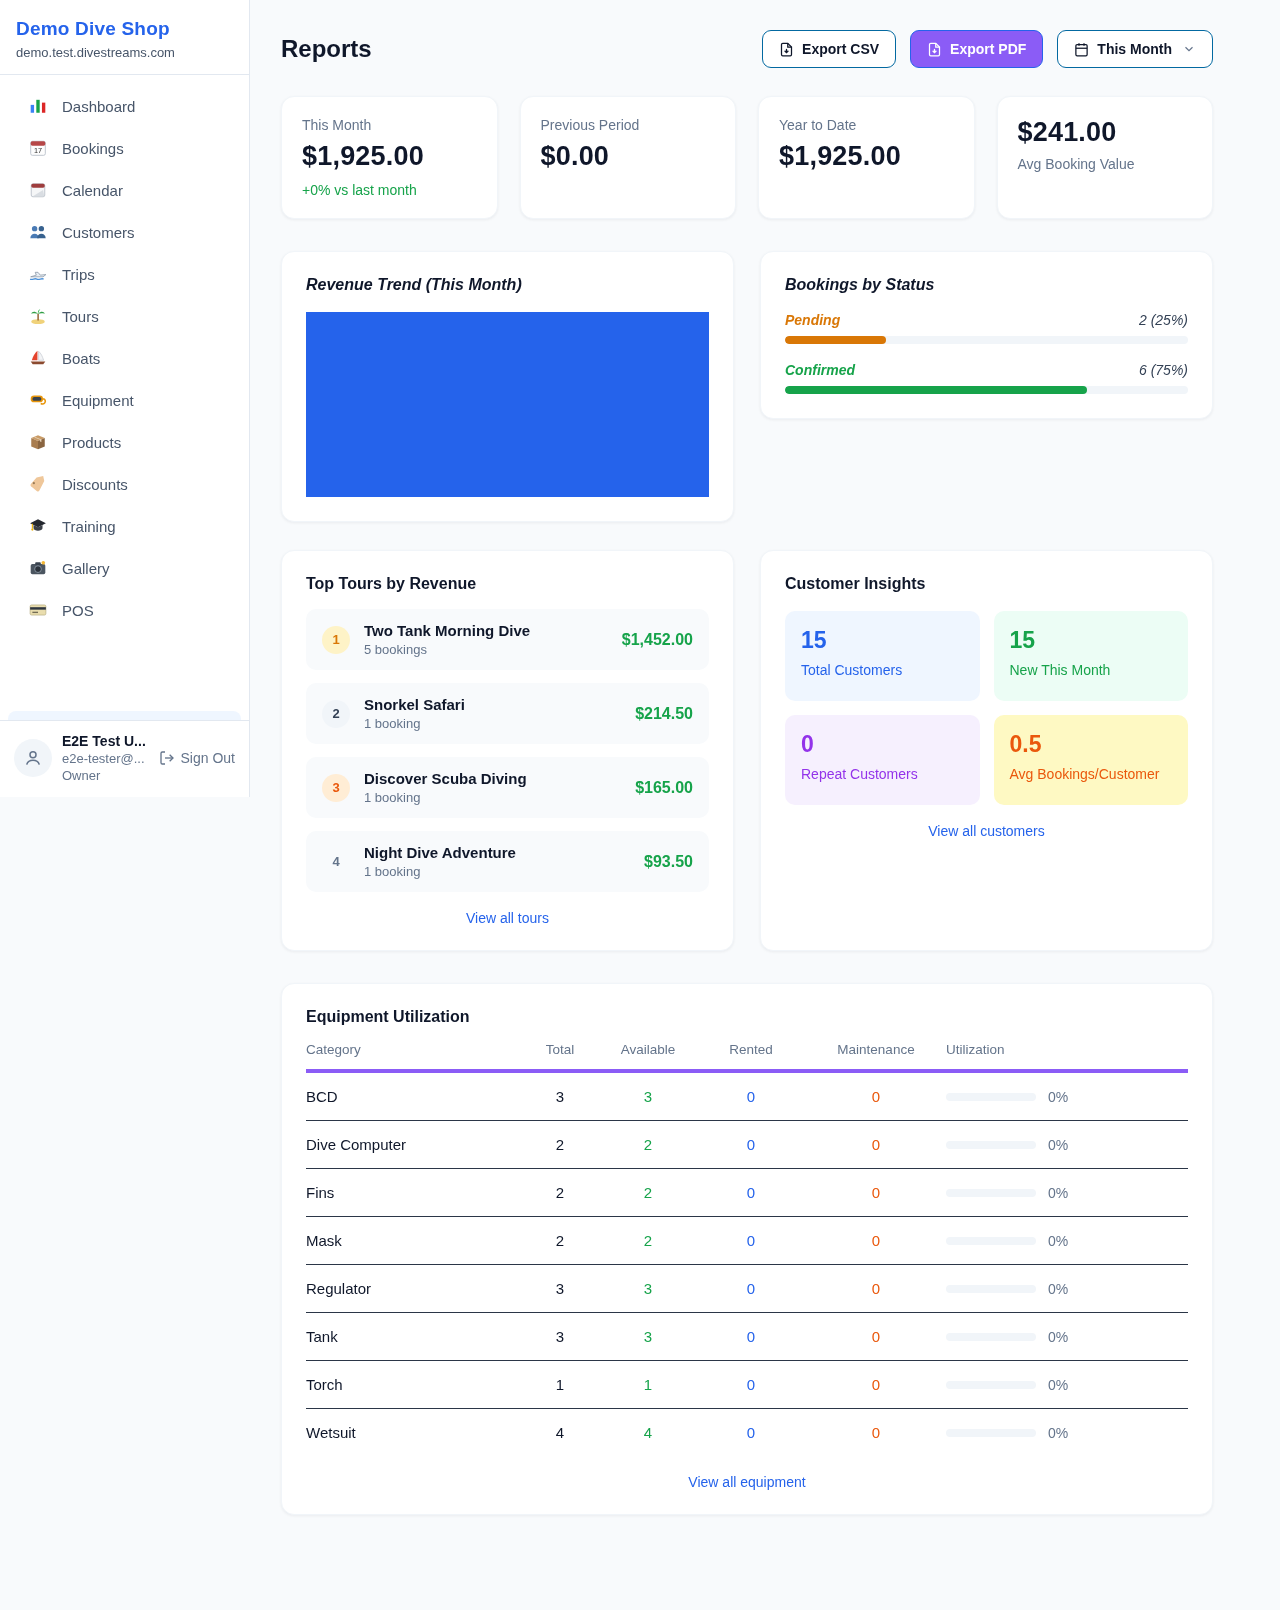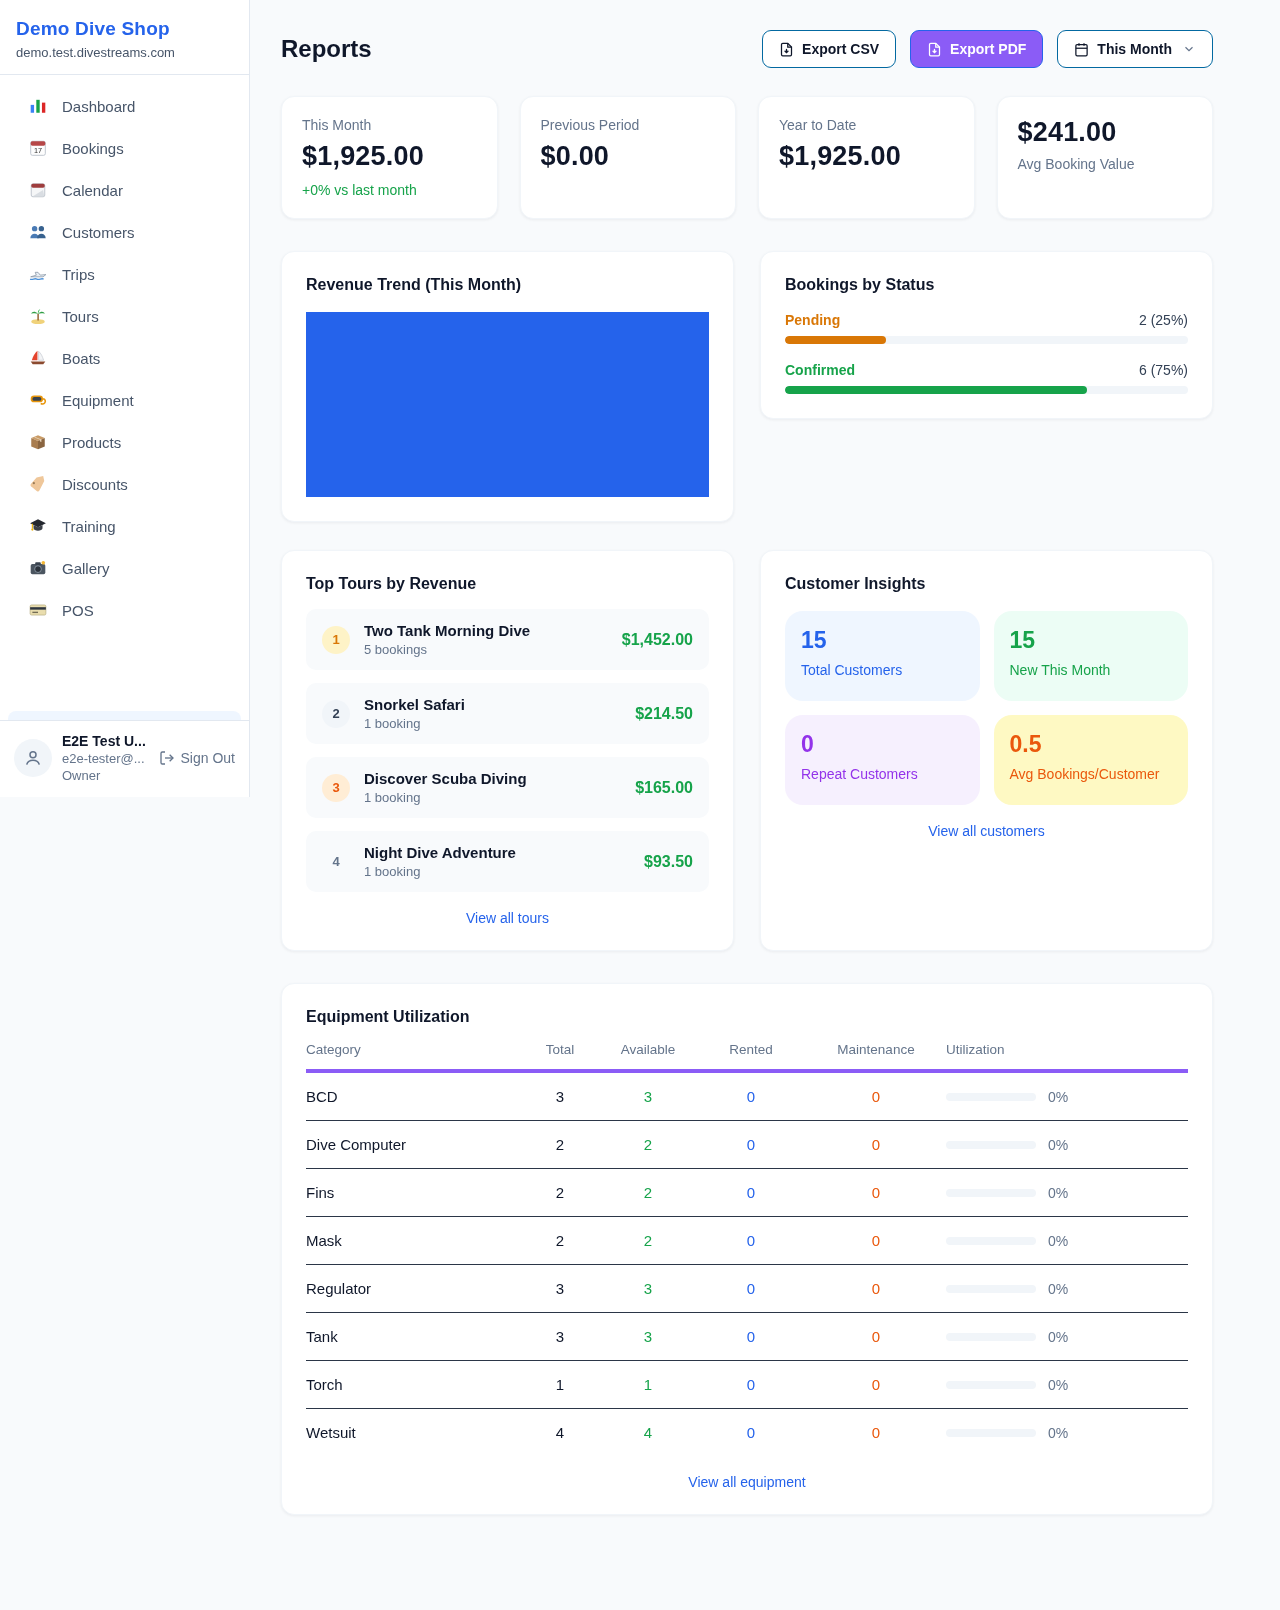--- a/index.html
+++ b/index.html
@@ -65,21 +65,21 @@
   .card h2 { font-size:16px; font-weight:bold; color:#0f172a; }
 
   .stats { display:grid; grid-template-columns:repeat(4,1fr); gap:22px; margin-top:28px; }
   .stat-card { padding:20px; min-height:122px; }
   .stat-label { font-size:14px; color:#64748b; }
   .stat-value { font-size:27px; font-weight:bold; color:#0f172a; margin-top:8px; letter-spacing:.2px; }
   .stat-delta { font-size:14px; color:#16a34a; margin-top:10px; }
   .stat-card.flip .stat-value { margin-top:0; }
   .stat-card.flip .stat-label { margin-top:8px; }
 
-  .row-charts { display:grid; grid-template-columns:1fr 1fr; gap:26px; margin-top:32px; align-items:start; }
+  .row-charts { display:grid; grid-template-columns:1fr 1fr; gap:26px; margin-top:32px; align-items:start;font-style:italic; }
   .chart-block { margin-top:18px; height:185px; width:100%; background:#2563eb; }
 
   .status-row { margin-top:18px; }
   .status-top { display:flex; justify-content:space-between; align-items:center; }
   .status-label { font-size:14px; font-weight:bold; }
   .status-label.pending { color:#d97706; }
   .status-label.confirmed { color:#16a34a; }
   .status-val { font-size:14px; color:#334155; }
   .track { margin-top:8px; height:8px; border-radius:99px; background:#f1f5f9; overflow:hidden; }
   .fill { height:8px; border-radius:99px; }
@@ -101,21 +101,21 @@
   .rank-3 { background:#ffedd5; color:#ea580c; }
   .rank-4 { background:transparent; color:#64748b; }
   .tour-info { flex:1 1 auto; min-width:0; }
   .tour-name { font-size:15px; font-weight:bold; color:#0f172a; }
   .tour-sub { font-size:13px; color:#64748b; margin-top:3px; }
   .tour-rev { font-size:16px; font-weight:bold; color:#16a34a; white-space:nowrap; }
 
   .view-link { display:block; text-align:center; color:#2563eb; font-size:14px; margin-top:18px; cursor:pointer; text-decoration:none; }
 
   .insight-grid { display:grid; grid-template-columns:1fr 1fr; gap:14px; margin-top:18px; }
-  .tile { border-radius:18px; padding:16px 16px 18px 16px; min-height:90px; }
+  .tile { border-radius:10px; padding:16px 16px 18px 16px; min-height:90px; }
   .tile-value { font-size:23px; font-weight:bold; }
   .tile-label { font-size:14px; margin-top:8px; }
   .tile-blue   { background:#eff6ff; } .tile-blue .tile-value, .tile-blue .tile-label { color:#2563eb; }
   .tile-green  { background:#ecfdf5; } .tile-green .tile-value, .tile-green .tile-label { color:#16a34a; }
   .tile-purple { background:#f6f0fe; } .tile-purple .tile-value, .tile-purple .tile-label { color:#9333ea; }
   .tile-orange { background:#fef9c3; } .tile-orange .tile-value, .tile-orange .tile-label { color:#ea580c; }
 
   .card-equipment { margin-top:32px; }
   .eq-table { margin-top:16px; }
   .eq-head, .eq-row {

